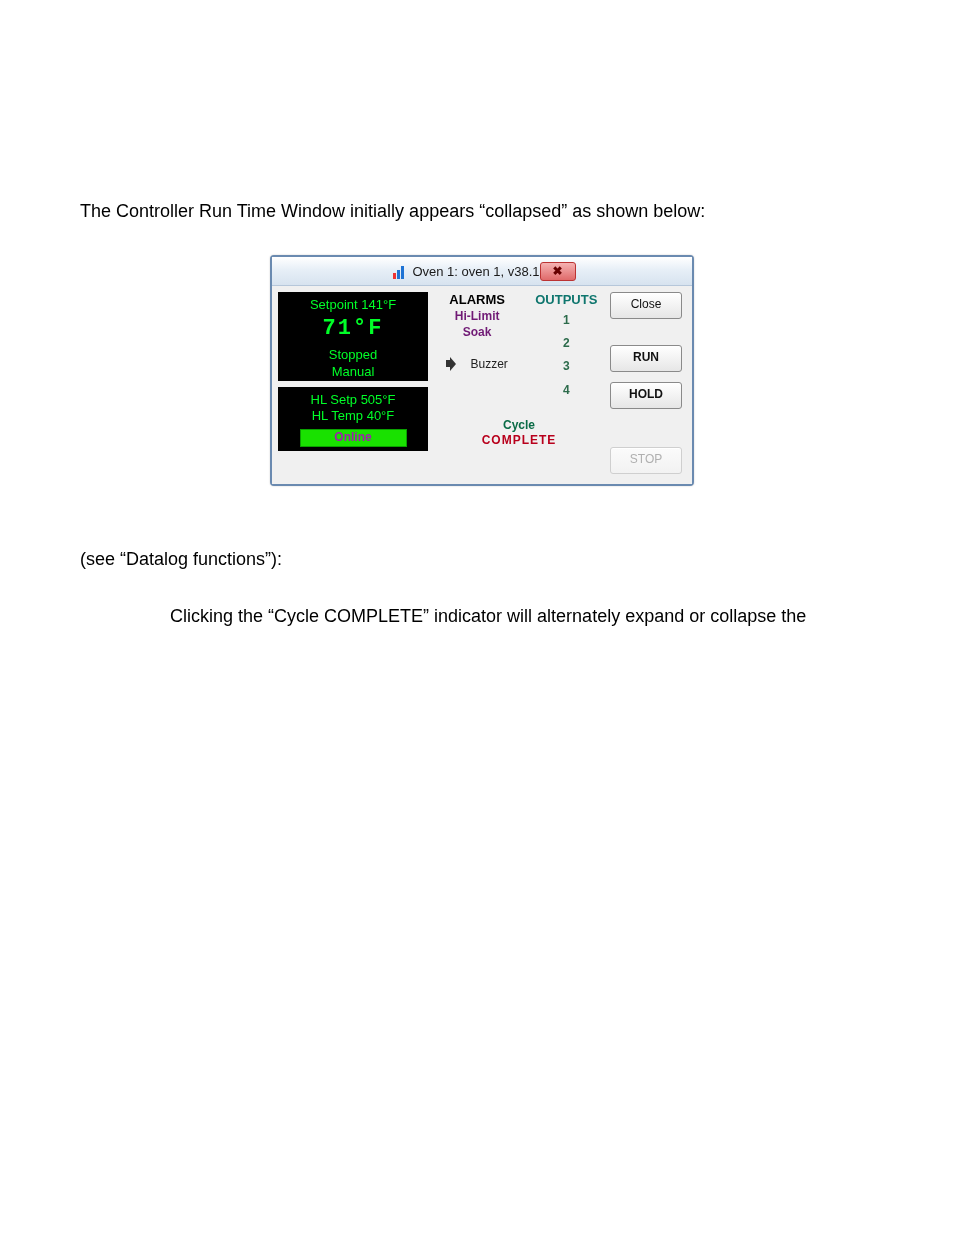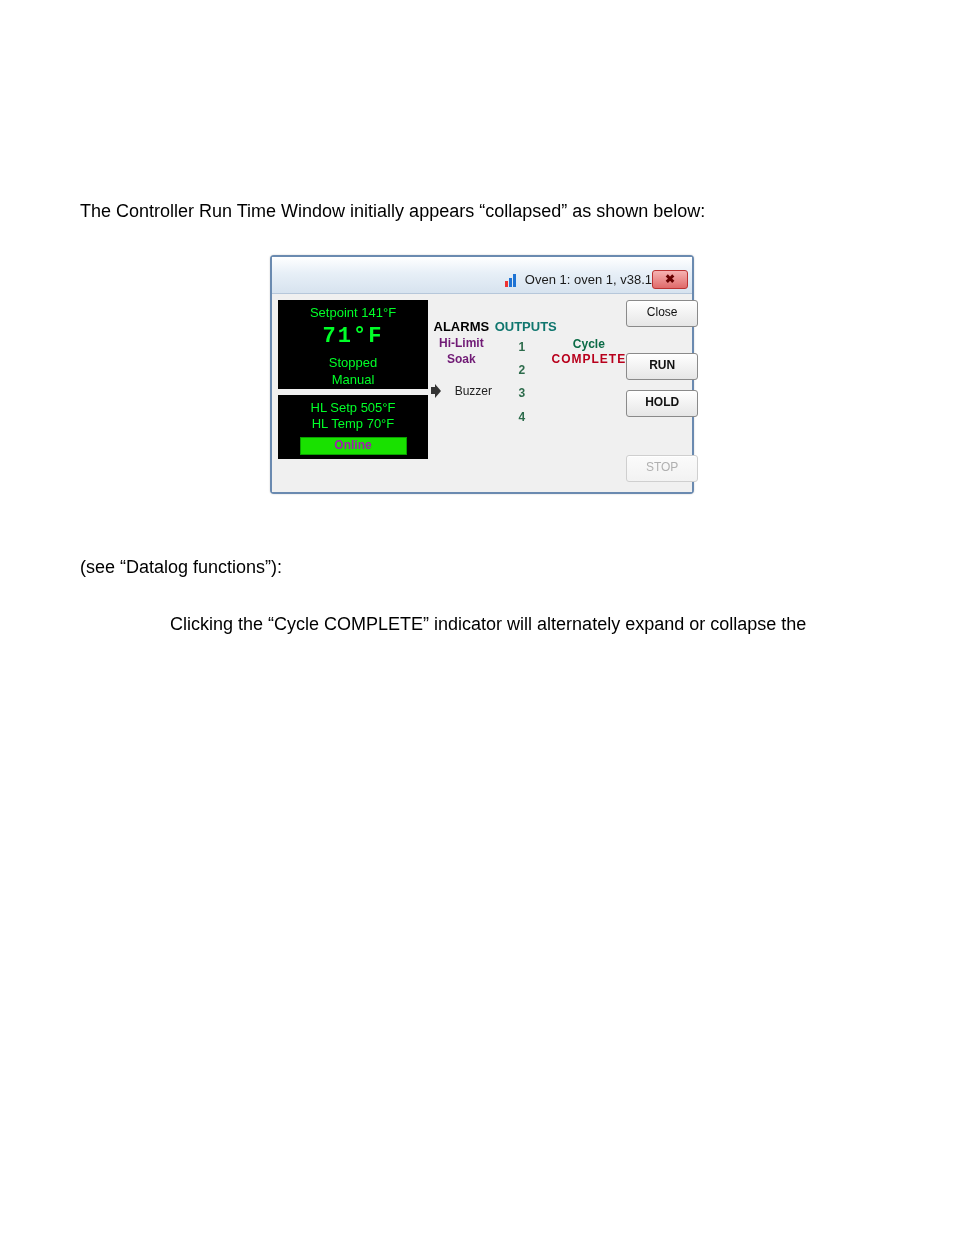--- a/index.html
+++ b/index.html
@@ -33,23 +33,23 @@
   .win {
     width: 420px;
     border: 2px solid #6a8ab0;
     border-radius: 4px;
     box-shadow: 0 0 2px rgba(0,0,0,.2);
     background: #f0f0f0;
   }
   .titlebar {
     display: flex;
     align-items: center;
-    justify-content: flex-end;
+    justify-content: center;
     height: 28px;
-    padding: 8px 4px 0 6px;
+    padding: 0 4px 0 6px;
     background: linear-gradient(to bottom, #ffffff 0%, #e7eff7 45%, #d7e3ef 100%);
     border-bottom: 1px solid #b6c7da;
   }
   .title-left { display: flex; align-items: center; gap: 6px; }
   .title-icon {
     width: 16px; height: 16px;
     display: inline-flex; align-items: flex-end; justify-content: center;
     gap: 1px;
   }
   .title-icon span {
@@ -173,21 +173,21 @@
     border-color: #cfcfcf;
     background: linear-gradient(to bottom,#fbfbfb,#f2f2f2);
   }
   .btn-sep { height: 18px; }
   .midgap { height: 6px; }
 
   
   .client-grid { display: flex; gap: 0; }
   .left-stack { display: flex; flex-direction: column; }
   .right-side { flex: 1; display: flex; }
-  .mid-col { flex: 1; display:flex; flex-direction:row;margin-top:19px; }
+  .mid-col { flex: 1; display:flex; flex-direction:column; }
   .mid-top { display:flex; }
 </style>
 </head>
 <body>
 
 <div class="page">
 
   <p class="body-text">The Controller Run Time Window initially appears “collapsed” as shown below:</p>
 
   <div class="figure-wrap">
@@ -212,21 +212,21 @@
 
           <div class="left-stack">
             <div class="status-panel">
               <div class="sp-line">Setpoint 141°F</div>
               <div class="sp-temp">71°F</div>
               <div class="sp-line">Stopped</div>
               <div class="sp-line">Manual</div>
             </div>
             <div class="status-panel2">
               <div class="sp-line">HL Setp 505°F</div>
-              <div class="sp-line">HL Temp 70°F</div>
+              <div class="sp-line">HL Temp 40°F</div>
               <div class="online-badge">Online</div>
             </div>
           </div>
 
           <div class="right-side">
             <div class="mid-col">
               <div class="mid-top">
                 <div class="alarms-col">
                   <div class="mid-header">ALARMS</div>
                   <div class="alarm-line">Hi-Limit</div>

